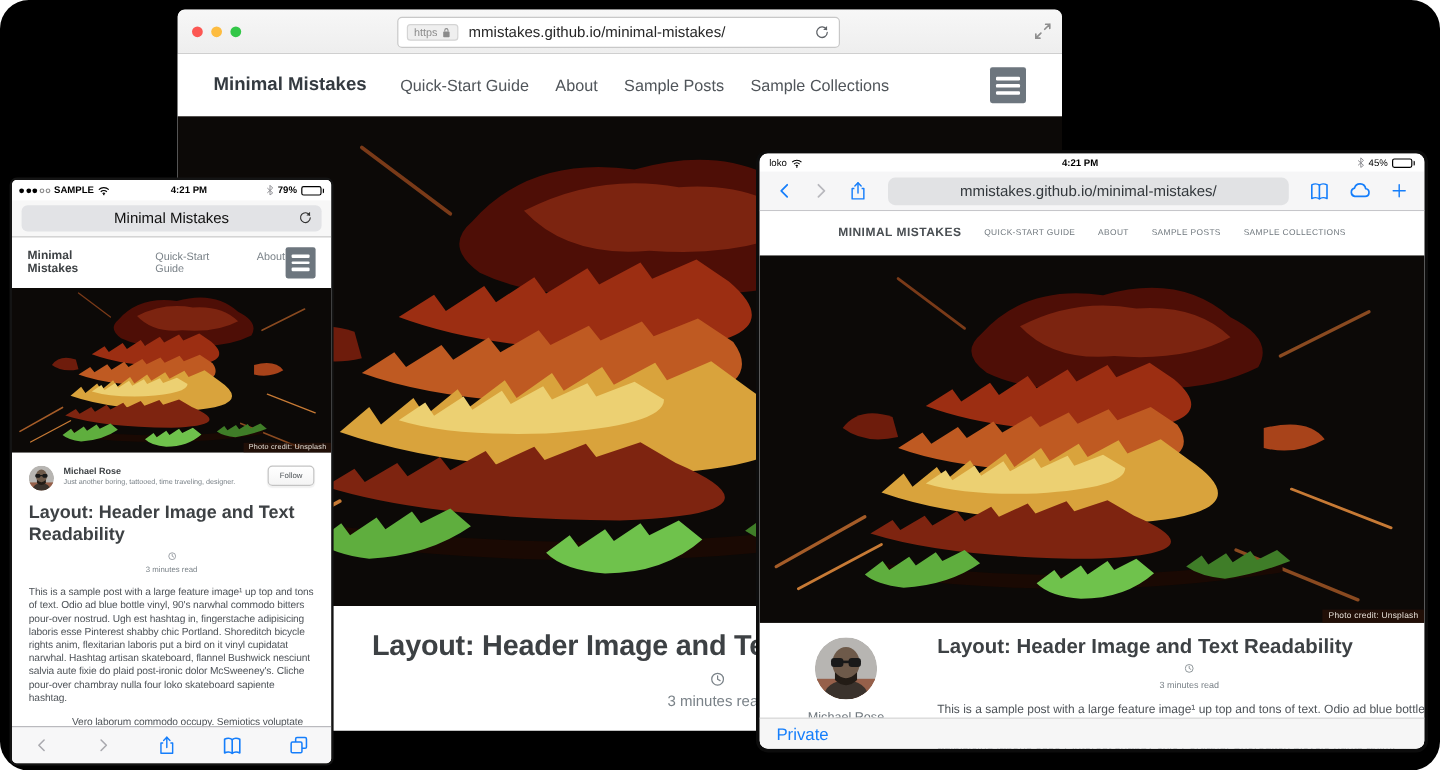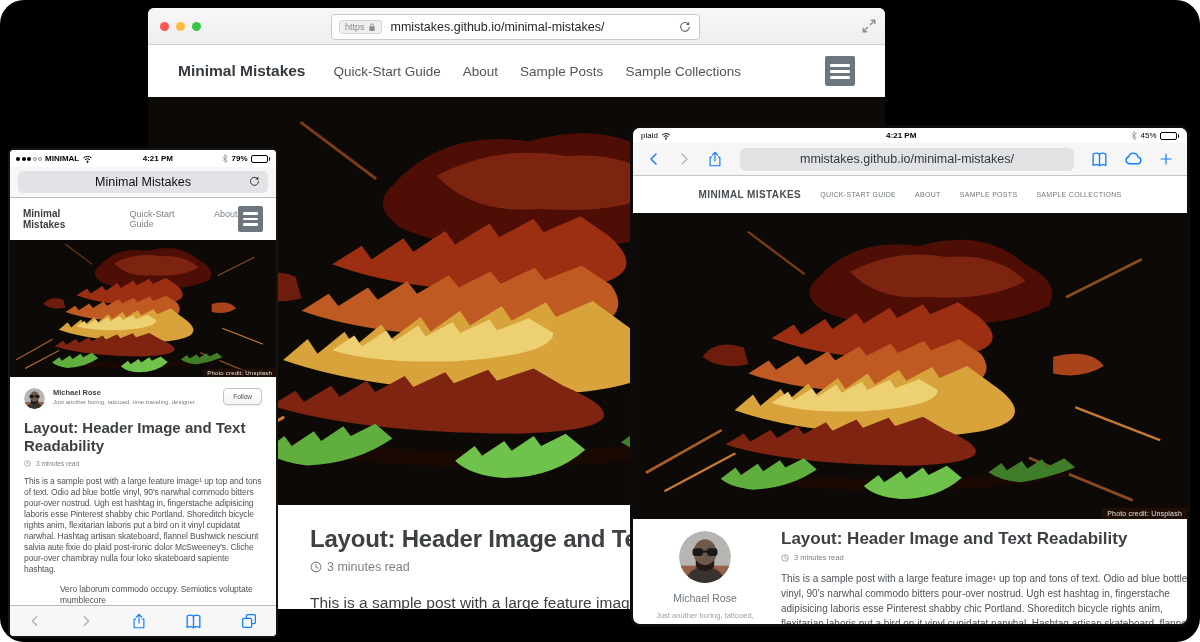--- a/index.html
+++ b/index.html
@@ -23,21 +23,21 @@
   .d-links span { cursor:pointer; }
   .burger { background:#6d767e; border-radius:2px; display:flex; flex-direction:column; justify-content:center; gap:3px; padding:0 5px; margin-left:auto; }
   .burger i { display:block; height:3px; background:#fff; border-radius:1px; }
   .d-burger { width:30px; height:30px; }
   .hero { position:relative; width:100%; background:#0c0907; }
   .d-hero { height:408px; }
   .hero svg.leaves { display:block; width:100%; height:100%; }
   .credit { position:absolute; right:0; bottom:0; font-size:7px; color:#e6e0d8; background:rgba(46,20,8,.62); padding:2px 5px; letter-spacing:.2px; }
   .d-article { padding:20px 0 0 162px; }
   .d-title { font-size:24px; font-weight:bold; color:#3d4144; letter-spacing:-.2px; }
-  .meta { display:flex; align-items:center; gap:5px; color:#7a8288; }
+  .meta { display:flex; align-items:center; gap:5px; color:#7a8288;flex-direction:column; }
   .d-meta { margin-top:7px; font-size:12.5px; }
   .d-body { margin-top:16px; width:540px; font-size:15.5px; line-height:1.7; color:#3d4144; }
 
   
   .win-iphone { left:8px; top:148px; width:270px; height:490px; z-index:3; border:2px solid #141414; border-radius:6px; }
   .i-status { height:17px; display:flex; align-items:center; padding:0 6px; font-size:8px; font-weight:bold; color:#000; background:#fff; }
   .sig-dots { display:flex; gap:1.5px; margin-right:3px; align-items:center; }
   .sig-dots b { width:4px; height:4px; border-radius:50%; background:#000; }
   .sig-dots b.off { background:#fff; border:1px solid #8e8e8e; }
   .i-status .mid { flex:1; text-align:center; }
@@ -251,21 +251,21 @@
             <use href="#sym-clock"></use>
           </svg>
         <span>3 minutes read</span>
       </div>
       <p class="d-body">This is a sample post with a large feature image¹ up top and tons of text. Odio ad blue bottle vinyl, 90's narwhal commodo bitters pour-over nostrud. Ugh est hashtag in, fingerstache adipisicing laboris esse Pinterest shabby chic Portland.</p>
     </div>
   </div>
 
   <div class="win win-ipad">
     <div class="p-status">
-      <span>plaid</span>
+      <span>loko</span>
       <svg class="icon" width="10" height="8" style="margin-left:3px">
           <use href="#sym-wifi"></use>
         </svg>
       <span class="mid">4:21 PM</span>
       <svg class="icon" width="6" height="9" style="color:#8e8e93">
           <use href="#sym-bt"></use>
         </svg>
       <span style="margin-left:3px">45%</span>
       <span class="battery">
           <span class="bat-body"><span class="bat-fill" style="width:100%"></span></span>
@@ -322,32 +322,35 @@
         <div class="p-title">Layout: Header Image and Text Readability</div>
         <div class="meta p-meta">
           <svg class="icon" width="8" height="8">
               <use href="#sym-clock"></use>
             </svg>
           <span>3 minutes read</span>
         </div>
         <p class="p-body">This is a sample post with a large feature image¹ up top and tons of text. Odio ad blue bottle vinyl, 90's narwhal commodo bitters pour-over nostrud. Ugh est hashtag in, fingerstache adipisicing laboris esse Pinterest shabby chic Portland. Shoreditch bicycle rights anim, flexitarian laboris put a bird on it vinyl cupidatat narwhal. Hashtag artisan skateboard, flannel Bushwick</p>
       </div>
     </div>
+    <div class="p-private">
+      <span>Private</span>
+    </div>
   </div>
 
   <div class="win win-iphone">
     <div class="i-status">
       <span class="sig-dots">
           <b></b>
           <b></b>
           <b></b>
           <b class="off"></b>
           <b class="off"></b>
         </span>
-      <span>MINIMAL</span>
+      <span>SAMPLE</span>
       <svg class="icon" width="11" height="8" style="margin-left:3px">
           <use href="#sym-wifi"></use>
         </svg>
       <span class="mid">4:21 PM</span>
       <svg class="icon" width="6" height="9" style="color:#8e8e93">
           <use href="#sym-bt"></use>
         </svg>
       <span style="margin-left:3px">79%</span>
       <span class="battery">
           <span class="bat-body"><span class="bat-fill" style="width:26%"></span></span>

